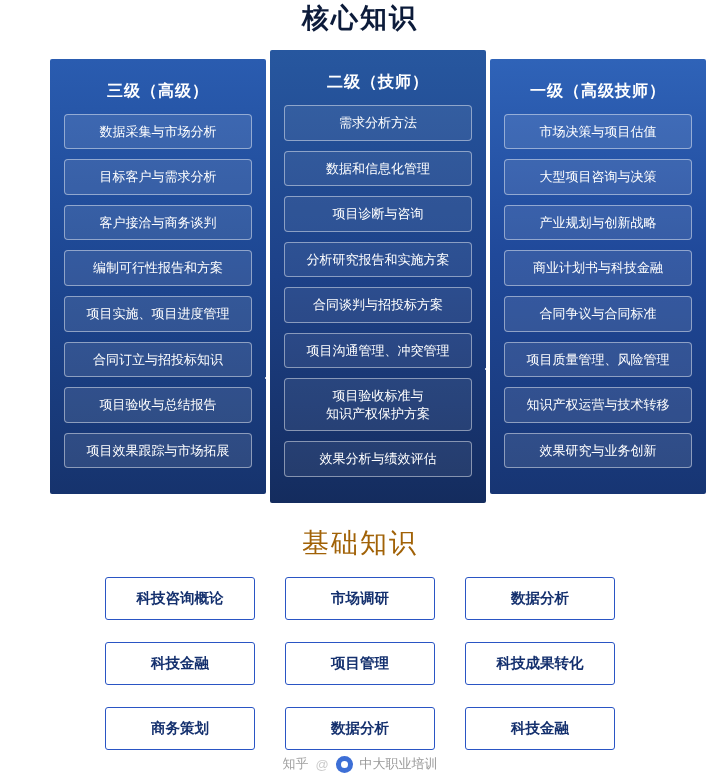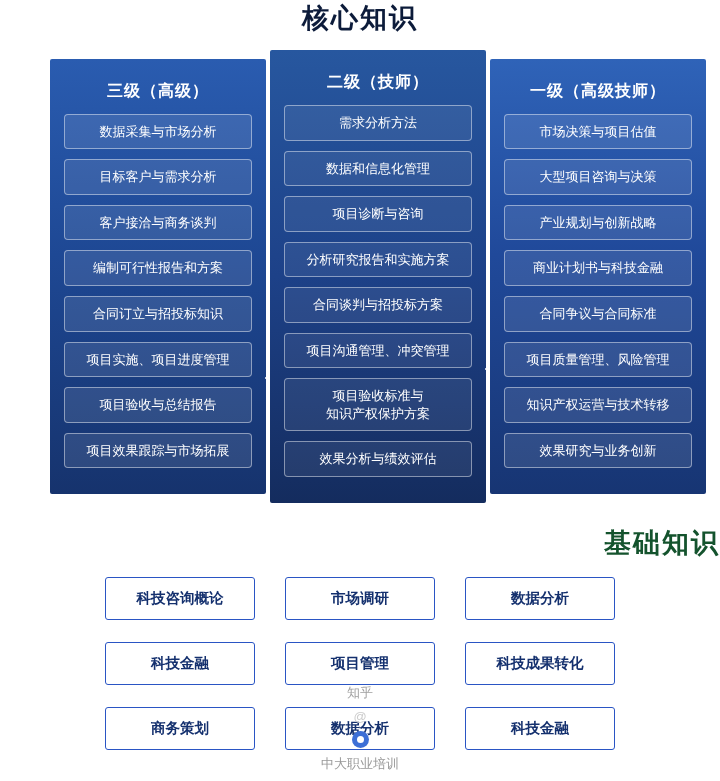--- a/index.html
+++ b/index.html
@@ -61,24 +61,24 @@
   .col.level2 .chip { background: rgba(255,255,255,0.07); }
   .connector {
     position: absolute;
     top: 318px;
     width: 14px;
     height: 2px;
     border-top: 2px dashed #ffffff;
     opacity: 0.75;
   }
   .base-title {
-    text-align: right;
+    text-align: center;
     font-size: 27px;
-    font-weight: bold;
-    color: #14532d;
+    font-weight: normal;
+    color: #a16207;
     letter-spacing: 2px;
     padding-top: 22px;
     padding-bottom: 16px;
   }
   .base-grid {
     display: grid;
     grid-template-columns: repeat(3, 150px);
     justify-content: center;
     column-gap: 30px;
     row-gap: 22px;
@@ -97,21 +97,20 @@
     position: absolute;
     bottom: 8px;
     left: 0;
     right: 0;
     display: flex;
     align-items: center;
     justify-content: center;
     gap: 7px;
     color: #999999;
     font-size: 13px;
-    flex-direction: column;
   }
   .footer .zh { color: #a0a0a0; }
   .footer .dot {
     width: 17px; height: 17px; border-radius: 50%;
     background: #3d6fd6; display: inline-block;
     position: relative;
   }
   .footer .dot::after {
     content: "";
     position: absolute; left: 5px; top: 5px;
@@ -126,22 +125,22 @@
 <div class="core-title">核心知识</div>
 
 <div class="columns">
 
   <div class="col level3">
     <div class="col-head">三级（高级）</div>
     <div class="chip">数据采集与市场分析</div>
     <div class="chip">目标客户与需求分析</div>
     <div class="chip">客户接洽与商务谈判</div>
     <div class="chip">编制可行性报告和方案</div>
+    <div class="chip">项目实施、项目进度管理</div>
     <div class="chip">合同订立与招投标知识</div>
-    <div class="chip">项目实施、项目进度管理</div>
     <div class="chip">项目验收与总结报告</div>
     <div class="chip">项目效果跟踪与市场拓展</div>
     <div class="connector" style="right:-13px;"></div>
   </div>
 
   <div class="col level2">
     <div class="col-head">二级（技师）</div>
     <div class="chip">需求分析方法</div>
     <div class="chip">数据和信息化管理</div>
     <div class="chip">项目诊断与咨询</div>

